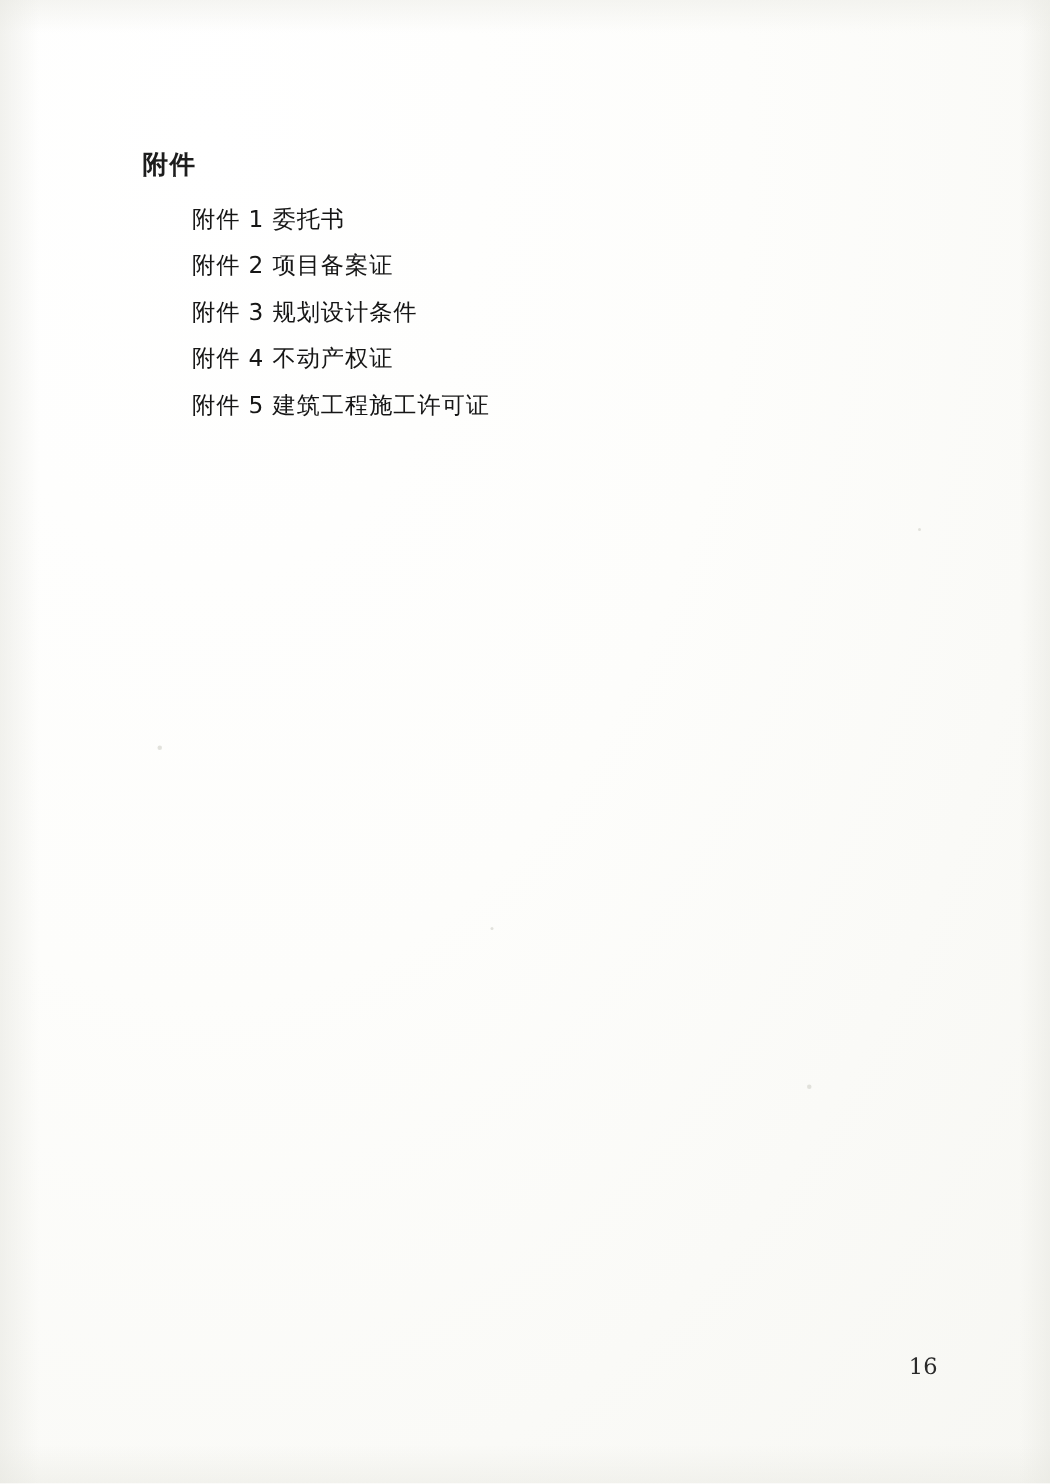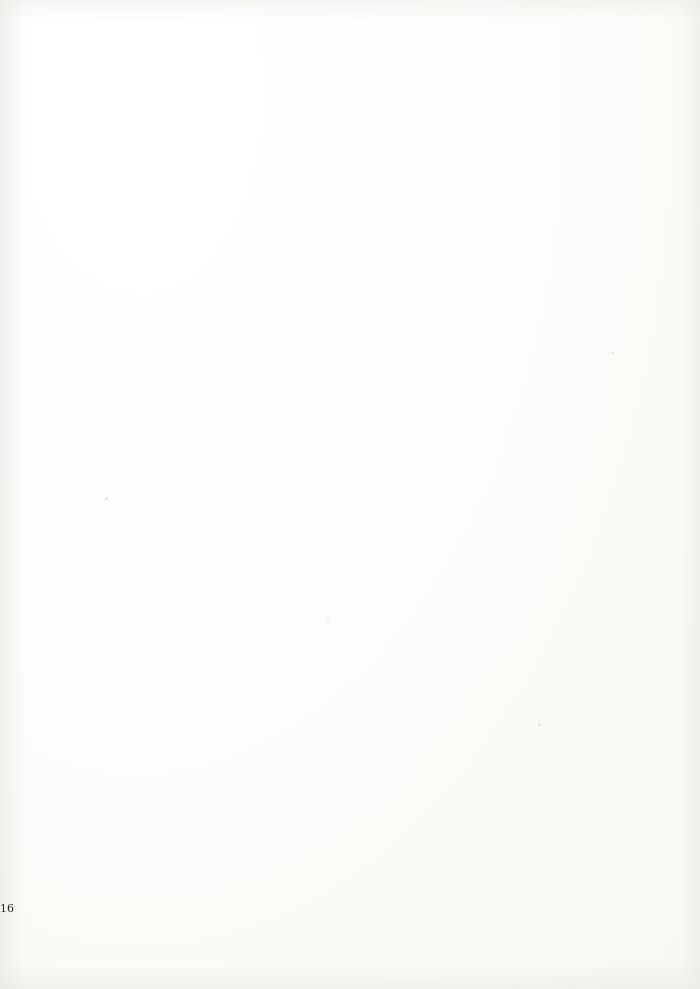--- a/index.html
+++ b/index.html
@@ -67,31 +67,41 @@
     letter-spacing: 0.6px;
     line-height: 31px;
     margin-left: 33px;
     white-space: nowrap;
   }
   .page-number {
     position: absolute;
     left: 0;
     top: 902px;
     width: 625px;
-    text-align: left;
+    text-align: right;
     font-family: "DejaVu Serif", serif;
-    font-size: 11px;
+    font-size: 15px;
     color: #2a2a2a;
   }
 </style>
 </head>
 <body>
 
 <div class="page">
 
   <span class="speck" style="left:105px; top:497px; width:3px; height:3px;"></span>
   <span class="speck" style="left:538px; top:723px; width:3px; height:3px;"></span>
   <span class="speck" style="left:327px; top:618px; width:2px; height:2px;"></span>
   <span class="speck" style="left:612px; top:352px; width:2px; height:2px;"></span>
 
+  <div class="content">
+    <div class="attach-heading">附件</div>
+    <ul class="attach-list">
+      <li class="attach-item">附件 1  委托书</li>
+      <li class="attach-item">附件 2  项目备案证</li>
+      <li class="attach-item">附件 3  规划设计条件</li>
+      <li class="attach-item">附件 4  不动产权证</li>
+      <li class="attach-item">附件 5  建筑工程施工许可证</li>
+    </ul>
+  </div>
 
   <div class="page-number">16</div>
 </div>
 
 </body></html>

